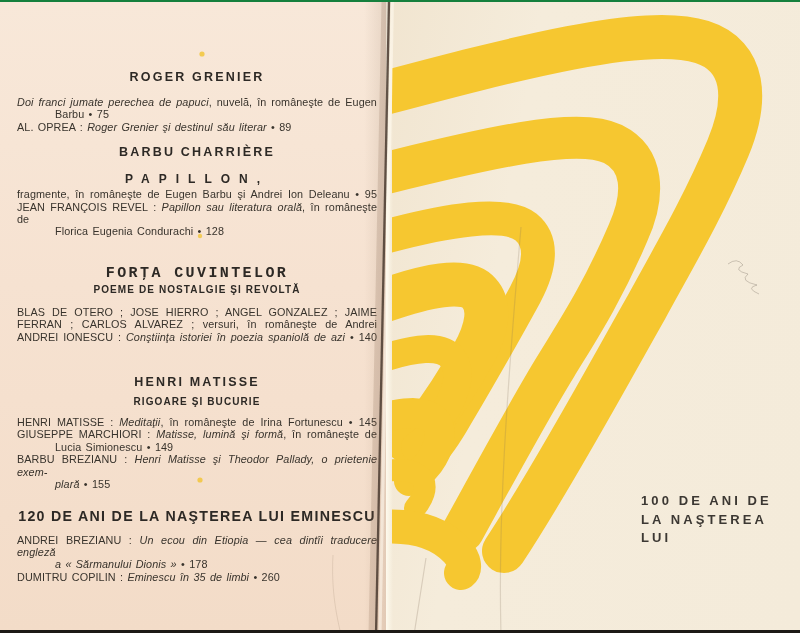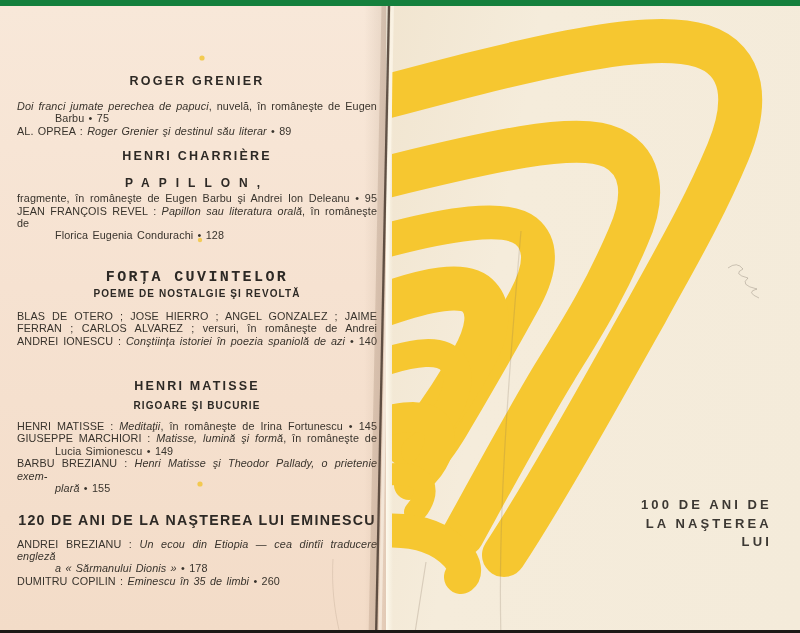--- a/index.html
+++ b/index.html
@@ -1,33 +1,32 @@
 <!DOCTYPE html>
 <html style="--yellow: #f6c730;"><head>
 <meta charset="utf-8">
 <style>
   html,body{margin:0;padding:0;background:#222;}
   #scan{
     position:relative; width:800px; height:633px; overflow:hidden;
     font-family:"Liberation Sans","DejaVu Sans",sans-serif;
-    border-top:6px solid #15803d; border-bottom:3px solid #1d1916; box-sizing:border-box;
+    border-top:2px solid #15803d; border-bottom:3px solid #1d1916; box-sizing:border-box;
   }
   .page{position:absolute; top:0; bottom:0;}
   #left-page{
     left:0; width:386px;
     background:linear-gradient(180deg,#f8e8d9 0%,#f6e2d1 45%,#f3dcc8 100%);
   }
   #left-page::after{ 
     content:""; position:absolute; top:0; right:0; bottom:0; width:22px;
     background:linear-gradient(90deg, rgba(120,90,65,0) 0%, rgba(120,90,65,.14) 100%);
   }
   #right-page{
     left:386px; width:414px;
     background:linear-gradient(100deg,#f1e5d0 0%,#f5ecdb 30%,#f4ebda 100%);
-    text-align:right;
   }
   #right-page::before{ 
     content:""; position:absolute; top:0; left:0; bottom:0; width:7px;
     background:linear-gradient(90deg, rgba(255,252,240,.9), rgba(255,252,240,0));
   }
   #left-content{
     position:absolute; top:0; left:0; width:386px; box-sizing:border-box;
     padding:68px 9px 0 17px; color:#38332c;
     font-size:10.8px; line-height:12.4px; letter-spacing:.1px;
   }
@@ -63,21 +62,21 @@
 
   <div id="left-page" class="page">
     <div id="left-content">
         <div class="section m1">
           <div class="hd h-author">ROGER GRENIER</div>
           <div class="line j"><i>Doi franci jumate perechea de papuci</i><span>, nuvelă, în româneşte de Eugen</span></div>
           <div class="line ind"><span>Barbu • 75</span></div>
           <div class="line"><span>AL. OPREA : </span><i>Roger Grenier şi destinul său literar</i><span> • 89</span></div>
         </div>
         <div class="section m2">
-          <div class="hd h-author">HENRI CHARRIÈRE</div>
+          <div class="hd h-author">BARBU CHARRIÈRE</div>
           <div class="hd h-spaced">PAPILLON,</div>
           <div class="line j"><span>fragmente, în româneşte de Eugen Barbu şi Andrei Ion Deleanu • 95</span></div>
           <div class="line j"><span>JEAN FRANÇOIS REVEL : </span><i>Papillon sau literatura orală</i><span>, în româneşte de</span></div>
           <div class="line ind"><span>Florica Eugenia Condurachi • 128</span></div>
         </div>
         <div class="section m3">
           <div class="hd h-section">FORŢA CUVINTELOR</div>
           <div class="hd h-sub">POEME DE NOSTALGIE ŞI REVOLTĂ</div>
           <div class="line j"><span>BLAS DE OTERO ; JOSE HIERRO ; ANGEL GONZALEZ ; JAIME</span></div>
           <div class="line j"><span>FERRAN ; CARLOS ALVAREZ ; versuri, în româneşte de Andrei</span></div>

